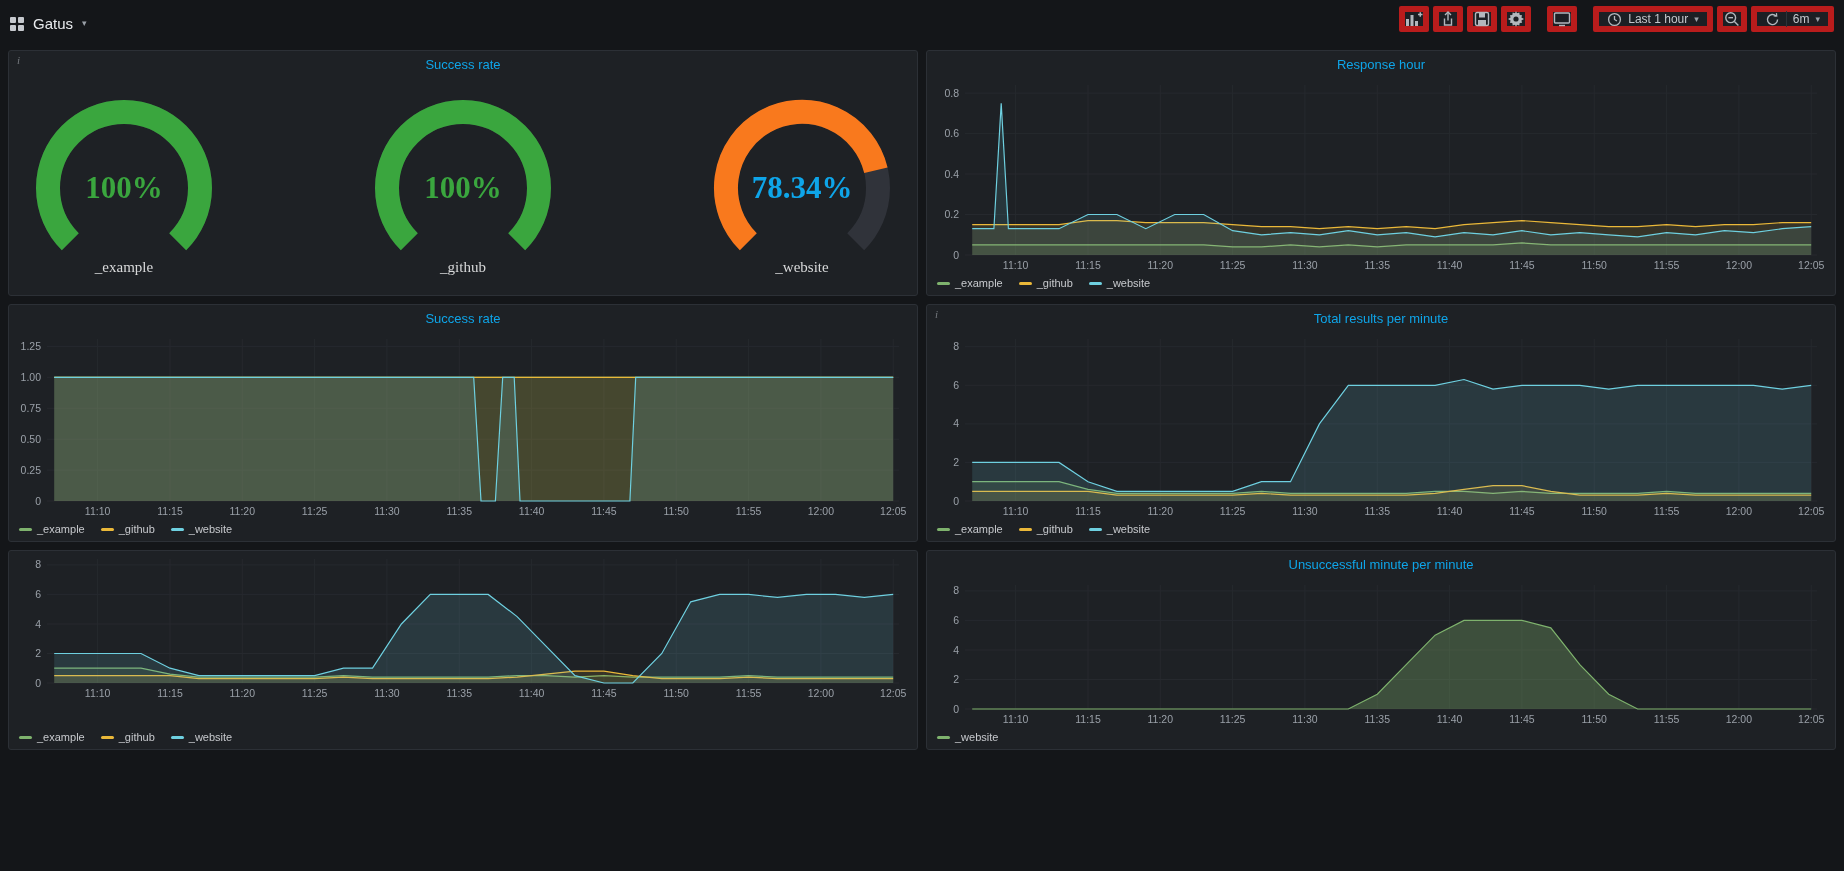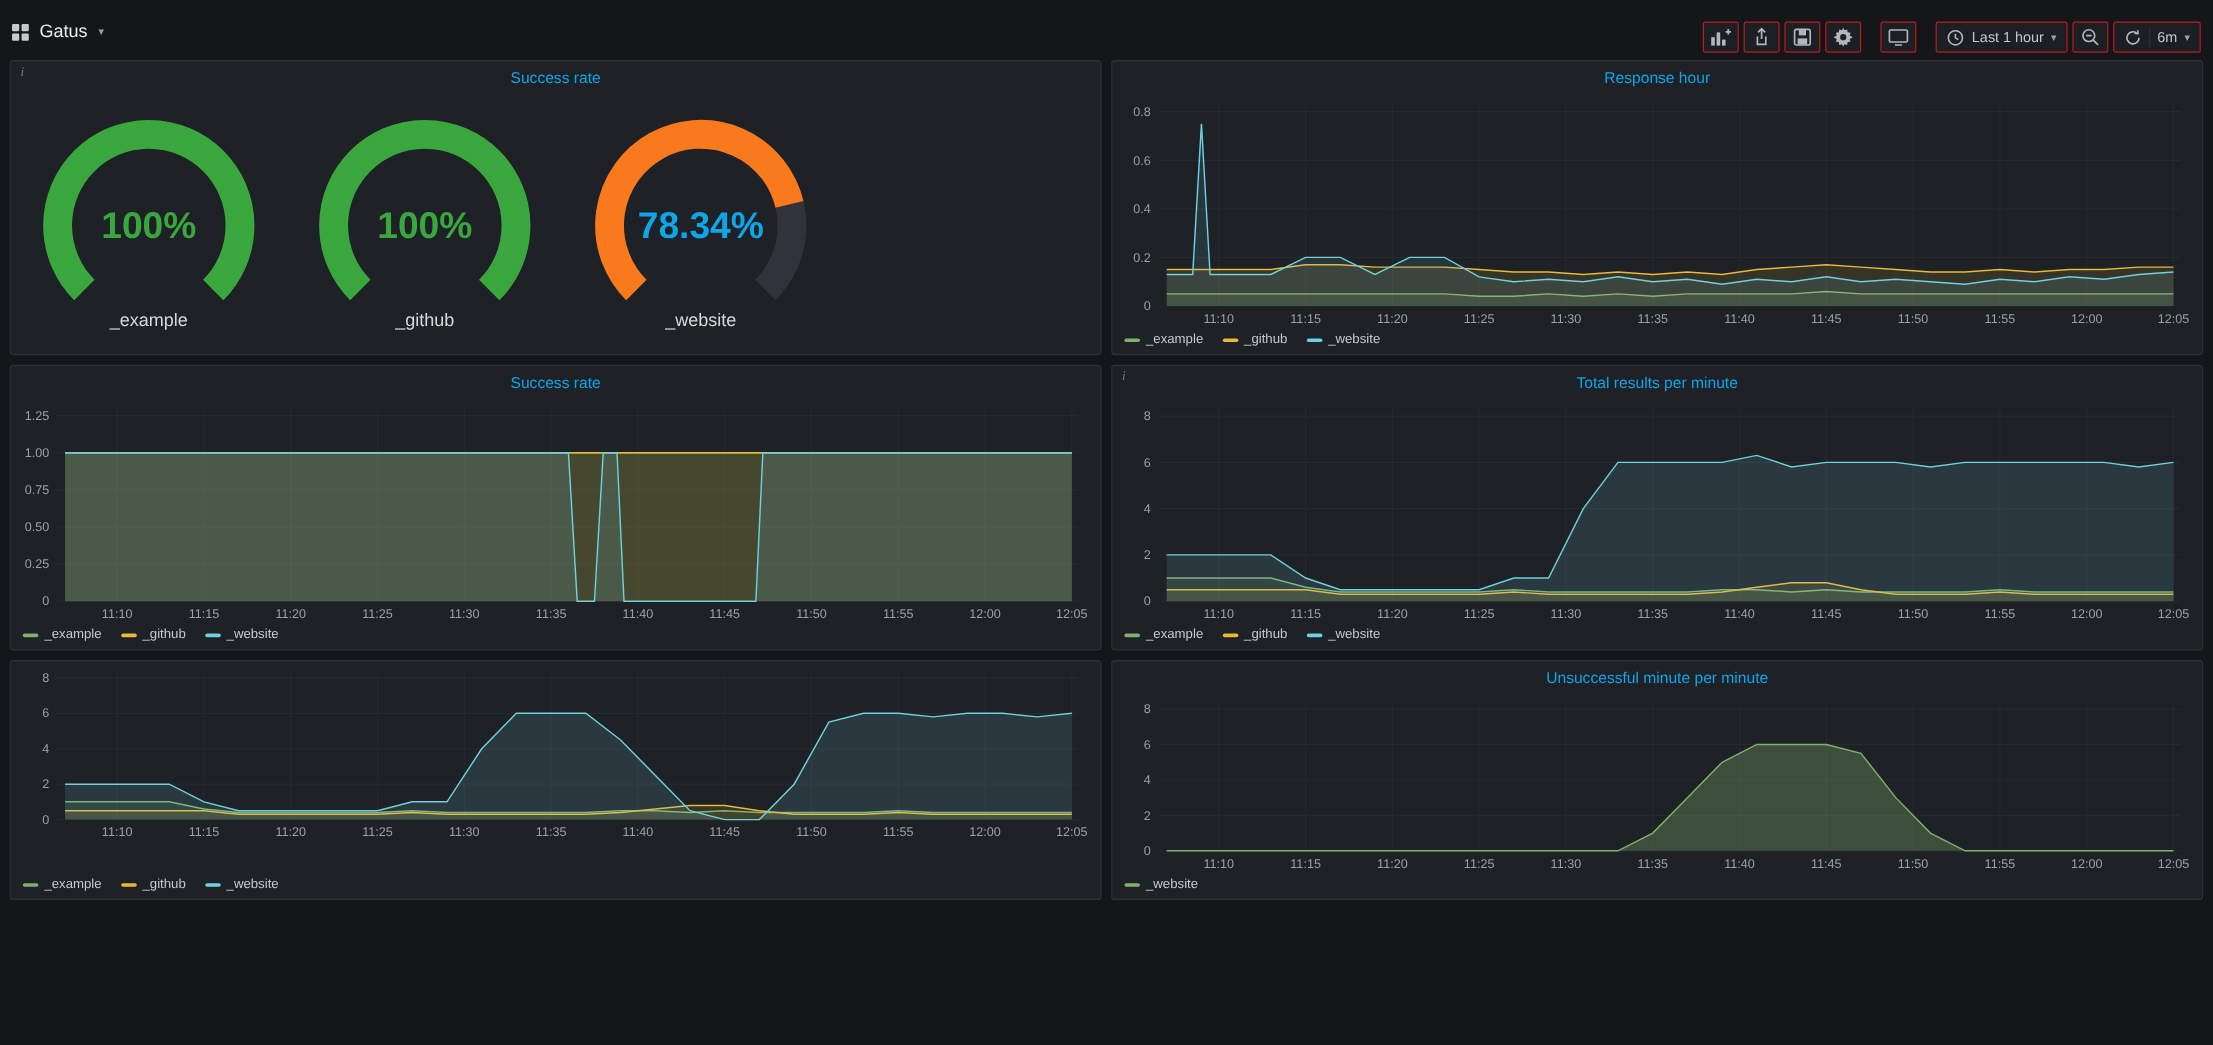--- a/index.html
+++ b/index.html
@@ -1,26 +1,26 @@
 <!DOCTYPE html>
 <html><head>
 <meta charset="utf-8">
 <style>
   *{margin:0;padding:0;box-sizing:border-box;}
   html,body{width:1844px;height:871px;background:#141619;font-family:"Liberation Sans",sans-serif;overflow:hidden;}
 
   
-  .navbar{height:36px;display:flex;align-items:flex-start;justify-content:space-between;padding:18px 10px;background:#141619;}
+  .navbar{height:36px;display:flex;align-items:flex-end;justify-content:space-between;padding:4px 10px;background:#141619;}
   .nav-left{display:flex;align-items:center;gap:9px;}
   .grid-icon{display:grid;grid-template-columns:6px 6px;gap:2px;cursor:pointer;}
   .grid-icon i{width:6px;height:6px;background:#c6c9ce;border-radius:1px;}
   .dash-title{color:#e8eaed;font-size:15px;font-weight:500;cursor:pointer;}
   .caret{color:#9aa0a8;font-size:9px;line-height:1;}
   .nav-right{display:flex;align-items:center;gap:4px;}
-  .nav-btn{height:26px;display:flex;align-items:center;gap:6px;padding:0 8px;background:#1c1f24;border:1px solid #b91c1c;border-radius:2px;color:#c3c7cc;font-size:12px;cursor:pointer;}
+  .nav-btn{height:26px;display:flex;align-items:center;gap:6px;padding:0 8px;background:#1c1f24;border:6px solid #b91c1c;border-radius:2px;color:#c3c7cc;font-size:12px;cursor:pointer;}
   .nav-btn.icon-only{width:30px;justify-content:center;padding:0;}
   .nav-sep{width:8px;}
   .split-divider{width:1px;height:16px;background:#2e3238;}
   .nav-btn svg{display:block;}
 
   
   .dashboard{padding:14px 8px 0 8px;display:grid;grid-template-columns:1fr 1fr;grid-template-rows:246px 238px 200px;gap:8px;}
   .panel{position:relative;background:#1e2125;border:1px solid #2c3036;border-radius:3px;display:flex;flex-direction:column;overflow:hidden;}
   .panel-header{height:26px;flex:none;display:flex;align-items:center;justify-content:center;}
   .panel-title{font-size:13px;font-weight:500;color:#0ea5e9;cursor:pointer;}
@@ -29,21 +29,21 @@
   .panel-plot{flex:1;position:relative;cursor:crosshair;overflow:hidden;}
   .panel-plot svg{position:absolute;left:0;top:0;}
   svg text.tick{font-family:"Liberation Sans",sans-serif;font-size:10.5px;fill:#9aa0a8;}
   line.grid{stroke:#26292e;stroke-width:1;}
 
   .legend{flex:none;height:20px;display:flex;align-items:center;gap:16px;padding:0 10px 4px;}
   .legend-item{display:flex;align-items:center;gap:5px;font-size:11px;color:#c7c9cd;cursor:pointer;}
   .swatch{width:13px;height:3px;border-radius:2px;display:inline-block;background:#888;}
 
   
-  .gauge-row{flex:1;display:flex;align-items:center;justify-content:flex-start;}
+  .gauge-row{flex:1;display:flex;align-items:center;justify-content:space-between;font-family:Liberation Serif, serif;}
   .gauge{display:flex;flex-direction:column;align-items:center;}
   .gauge-arc{position:relative;width:230px;height:160px;}
   .gauge-arc svg{position:absolute;left:0;top:0;}
   .gauge-value{position:absolute;top:74px;left:0;right:0;text-align:center;font-size:31px;font-weight:600;z-index:2;}
   .gauge-label{margin-top:3px;font-size:15px;color:#d8d9da;}
 </style>
 </head>
 <body>
 
 <nav class="navbar">

